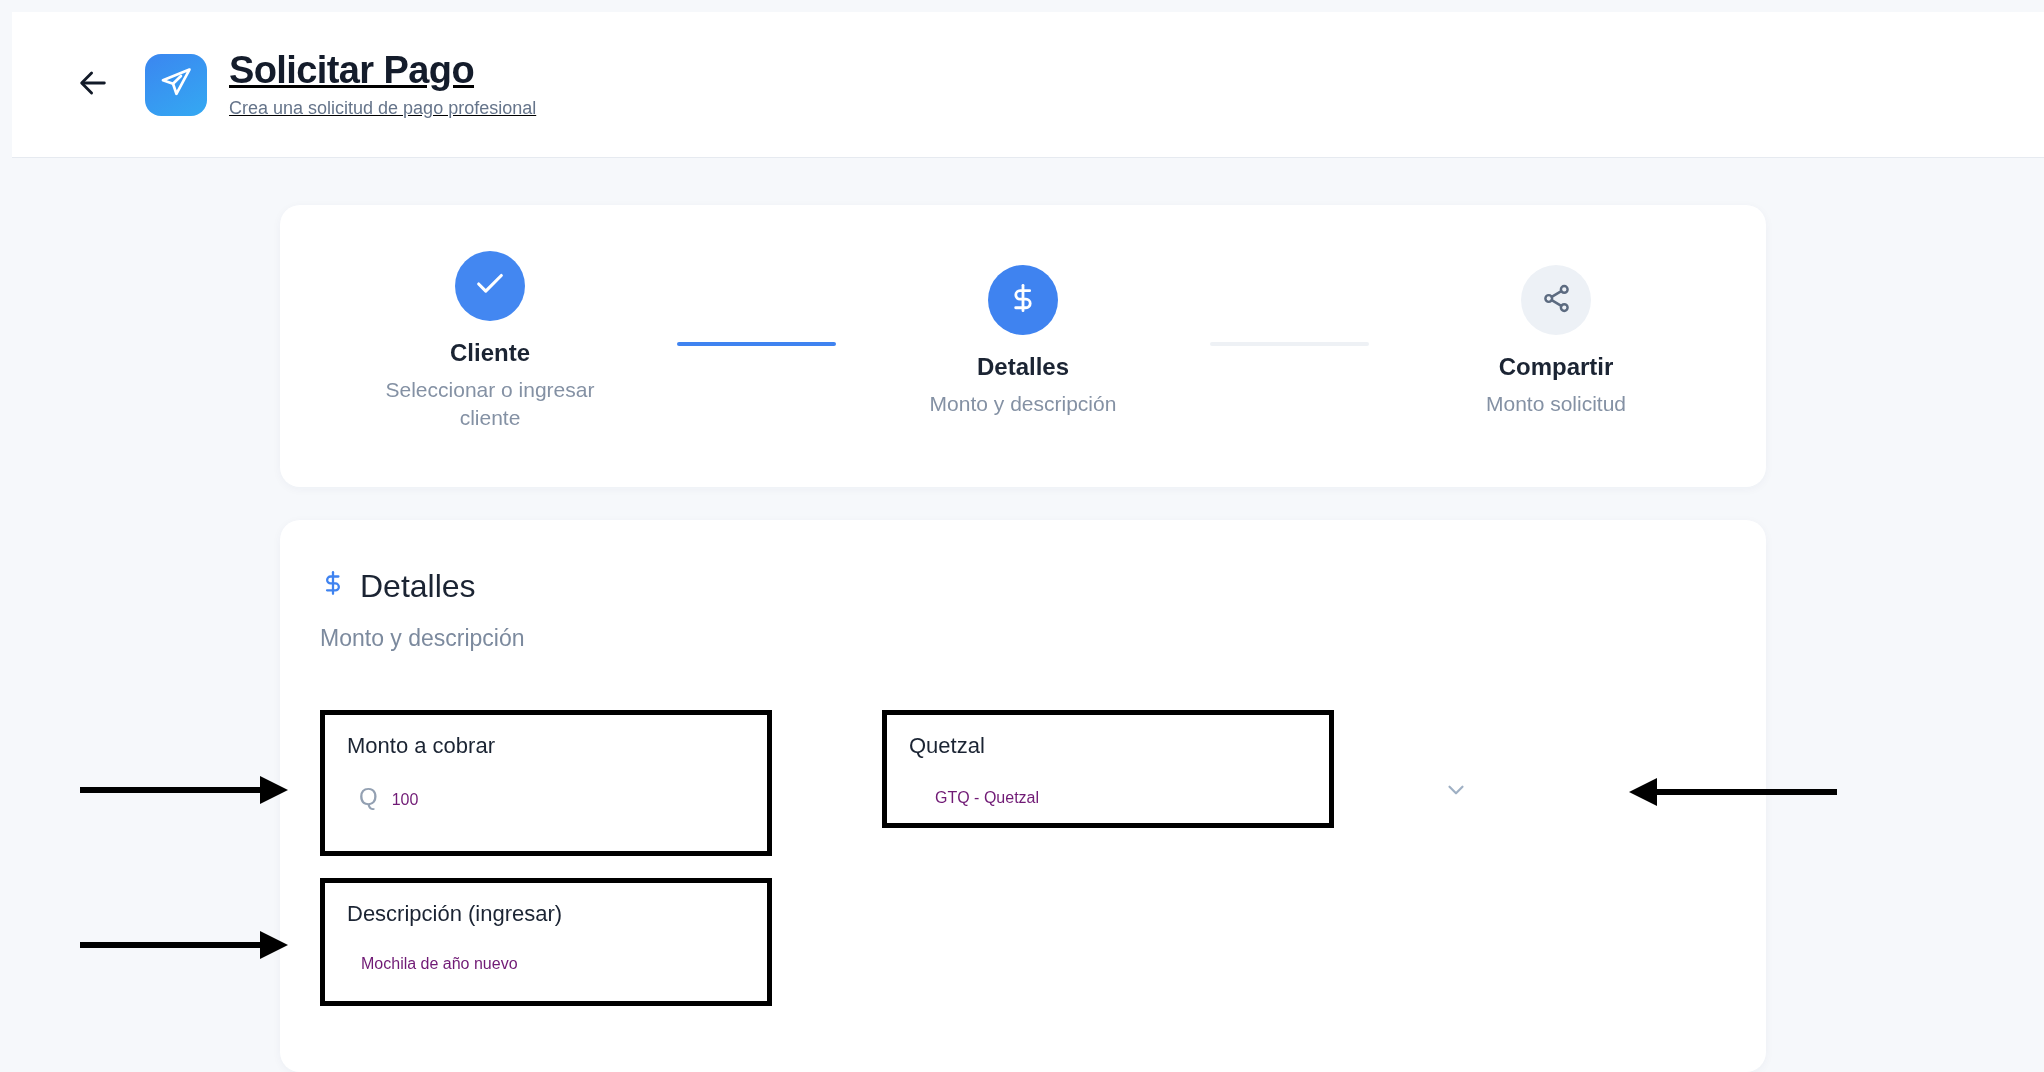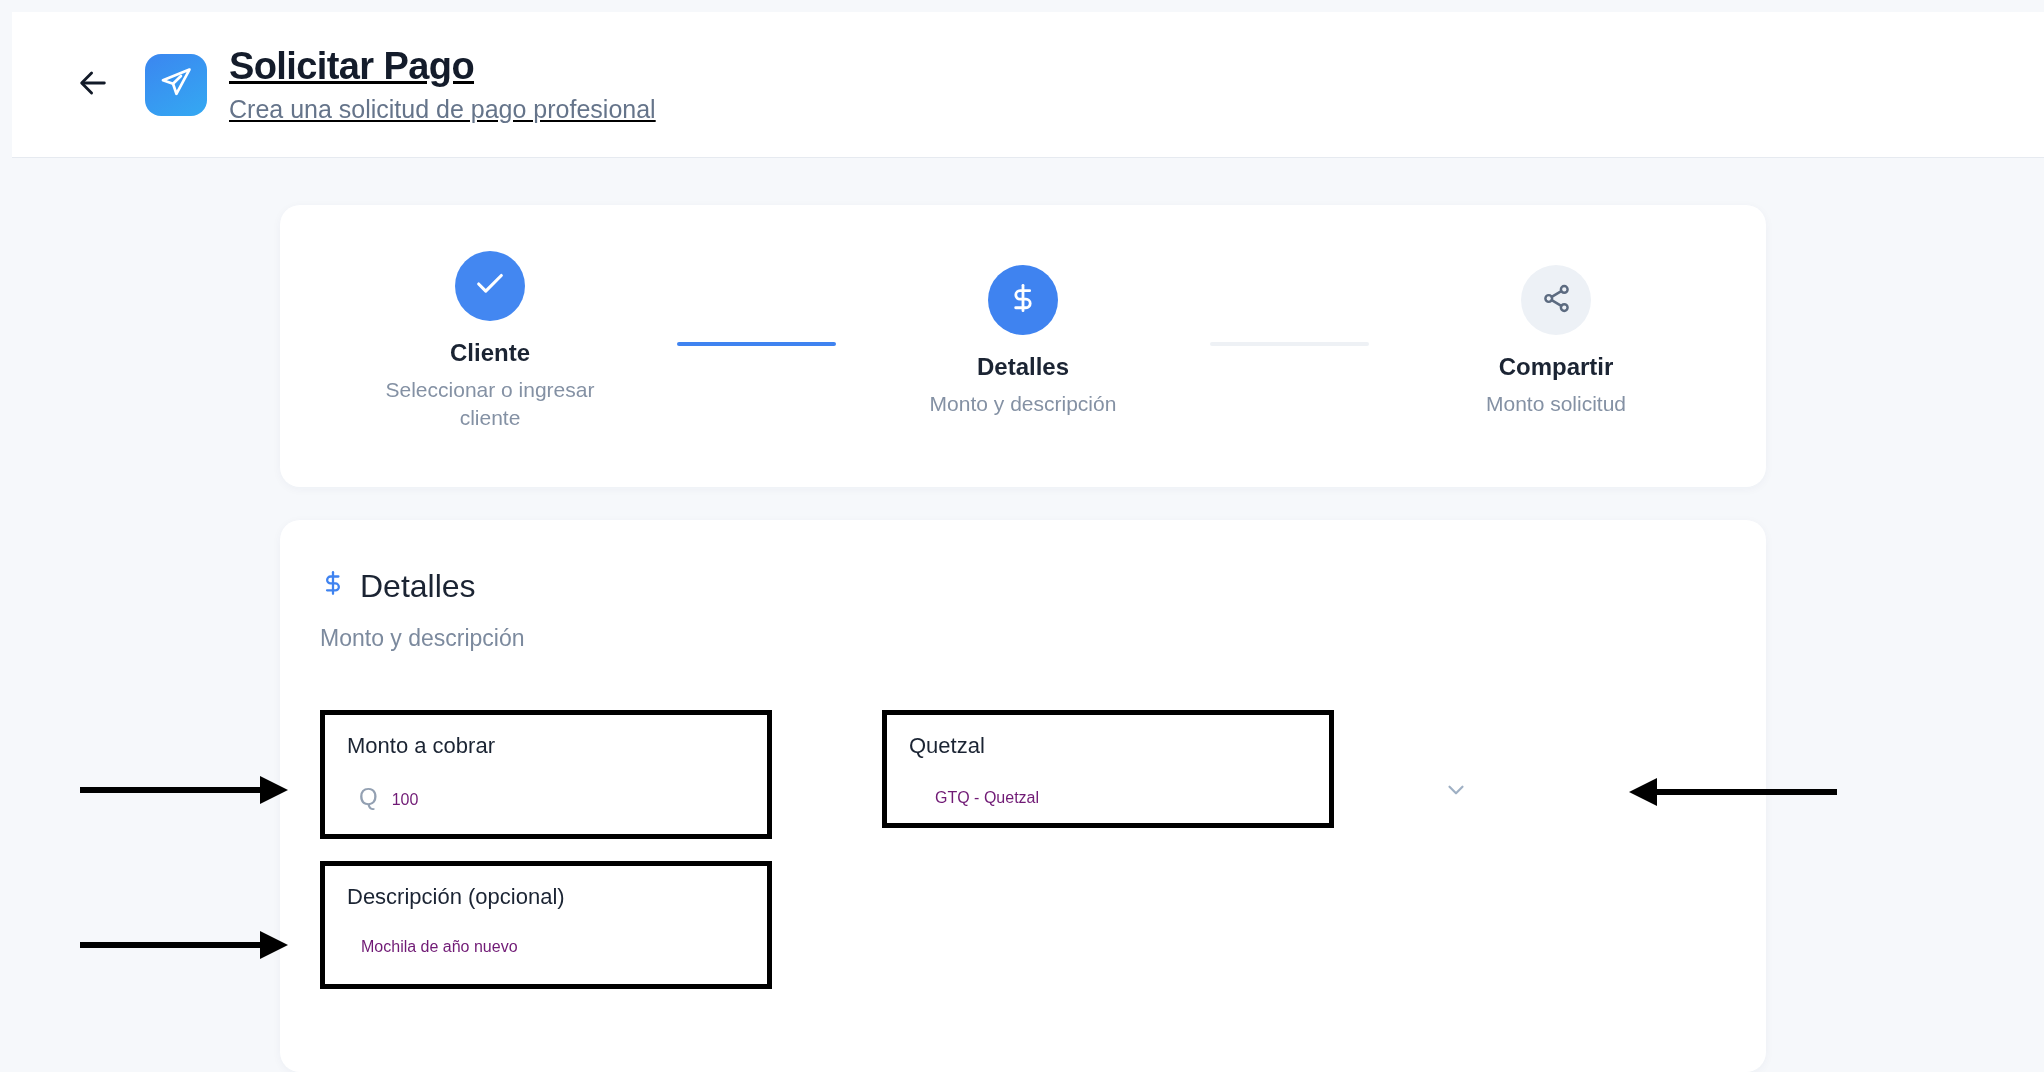--- a/index.html
+++ b/index.html
@@ -54,21 +54,21 @@
   }
   .header-texts { margin-left: 22px; text-decoration: underline; }
   .header-title {
     font-size: 38px;
     font-weight: bold;
     color: #141c2b;
     letter-spacing: -0.6px;
     line-height: 1.12;
   }
   .header-sub {
-    font-size: 25px;
+    font-size: 18px;
     color: #65748a;
     margin-top: 6px;
     line-height: 1.2;
   }
 
   
   .stepper-card {
     position: absolute;
     left: 280px;
     top: 205px;
@@ -176,21 +176,21 @@
     margin-top: 58px;
     display: flex;
     gap: 110px;
   }
   .field-box {
     border: 5px solid #000000;
     background: #ffffff;
     padding: 18px 22px 22px 22px;
     position: relative;
   }
-  .field-amount      { width: 452px; height: 129px; }
+  .field-amount      { width: 452px; height: 146px; }
   .field-currency    { width: 452px; height: 118px; }
   .field-description { width: 452px; height: 128px; margin-top: 22px; }
 
   .field-label {
     font-size: 22px;
     color: #1b2433;
     line-height: 1.2;
   }
   .field-value-row {
     display: flex;
@@ -324,21 +324,21 @@
       <div>
         <div class="field-box field-amount">
           <div class="field-label">Monto a cobrar</div>
           <div class="field-value-row">
             <span class="currency-symbol">Q</span>
             <span class="field-value">100</span>
           </div>
         </div>
 
         <div class="field-box field-description">
-          <div class="field-label">Descripción (opcional)</div>
+          <div class="field-label">Descripción (ingresar)</div>
           <div class="field-value indent2">Mochila de año nuevo</div>
         </div>
       </div>
 
       <div>
         <div class="field-box field-currency">
           <div class="field-label">Quetzal</div>
           <div class="field-value indent">GTQ - Quetzal</div>
           <span class="chevron">
             <svg width="26" height="26" viewBox="0 0 24 24" fill="none" stroke="#9fb0c4" stroke-width="2" stroke-linecap="round" stroke-linejoin="round">

